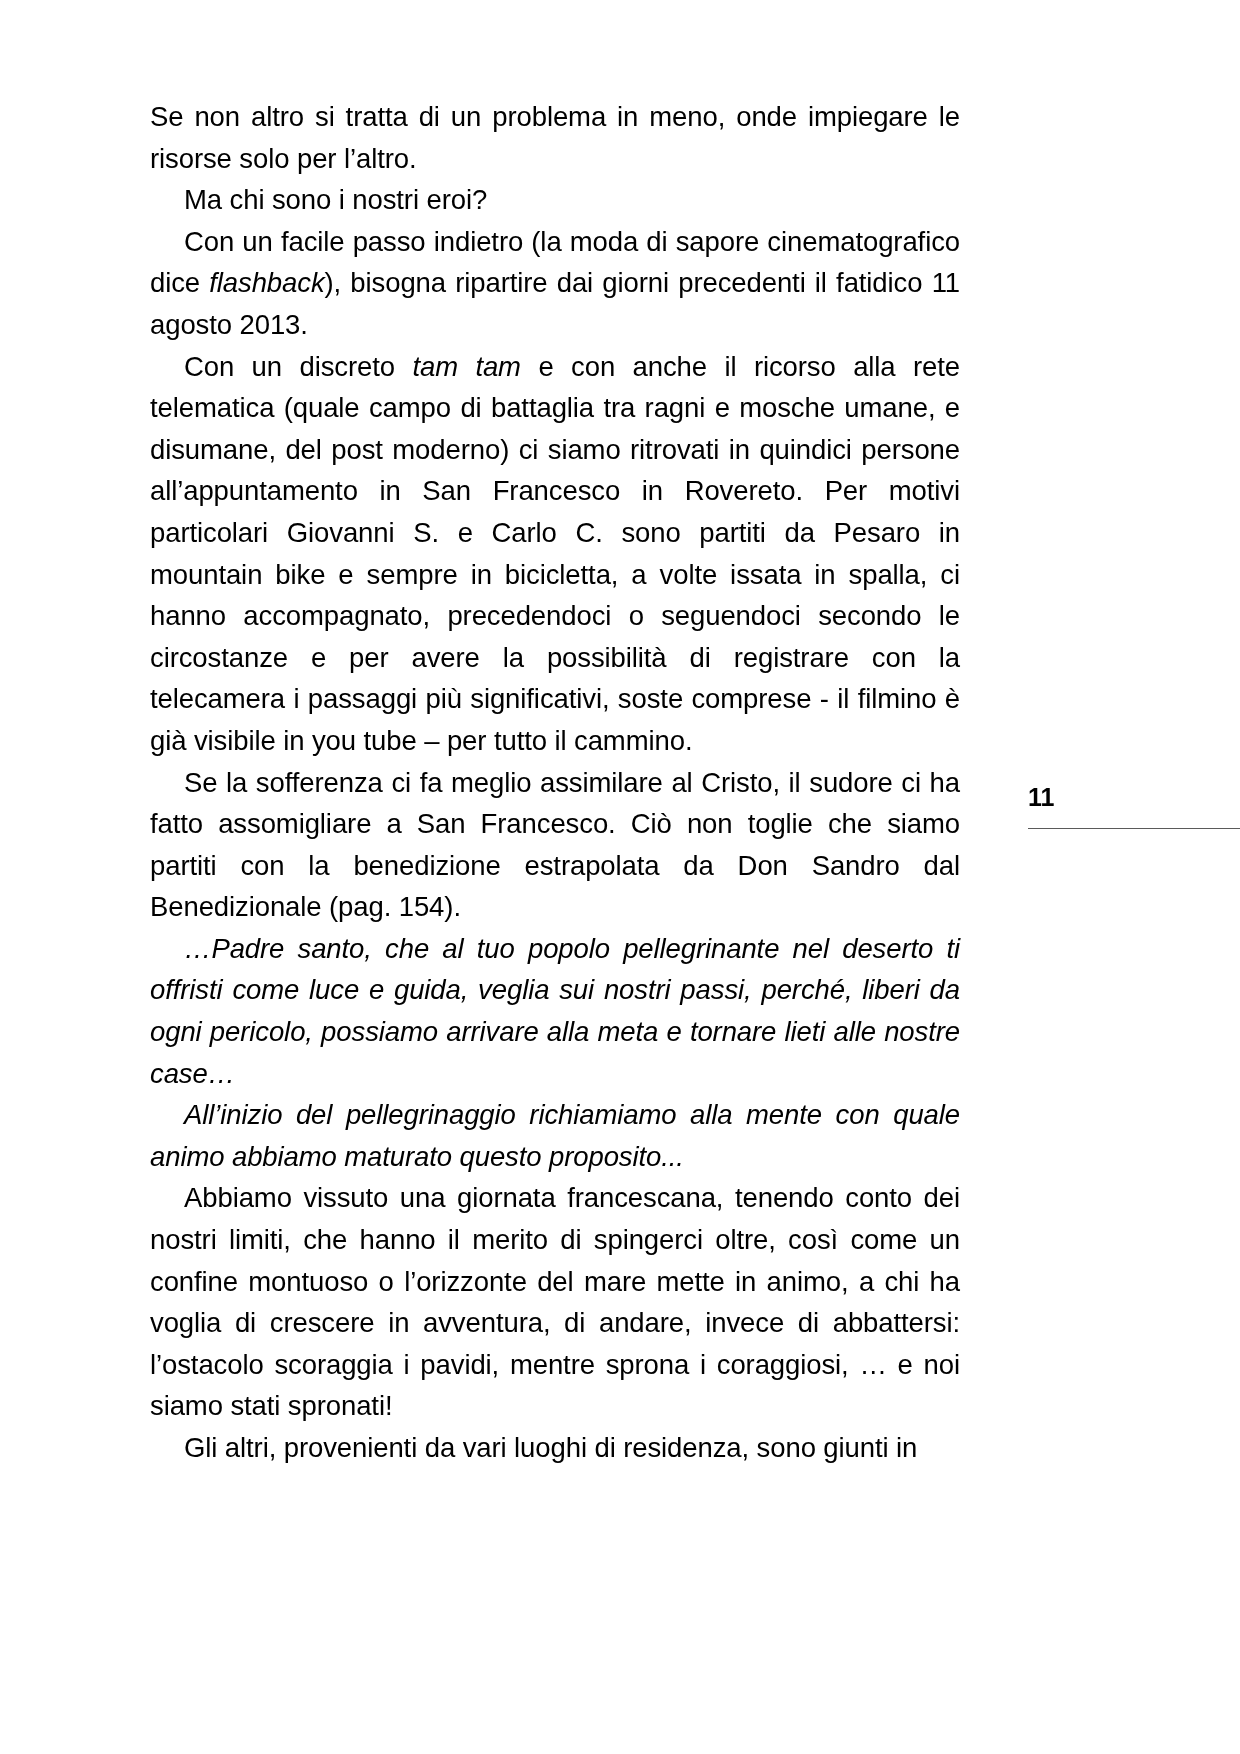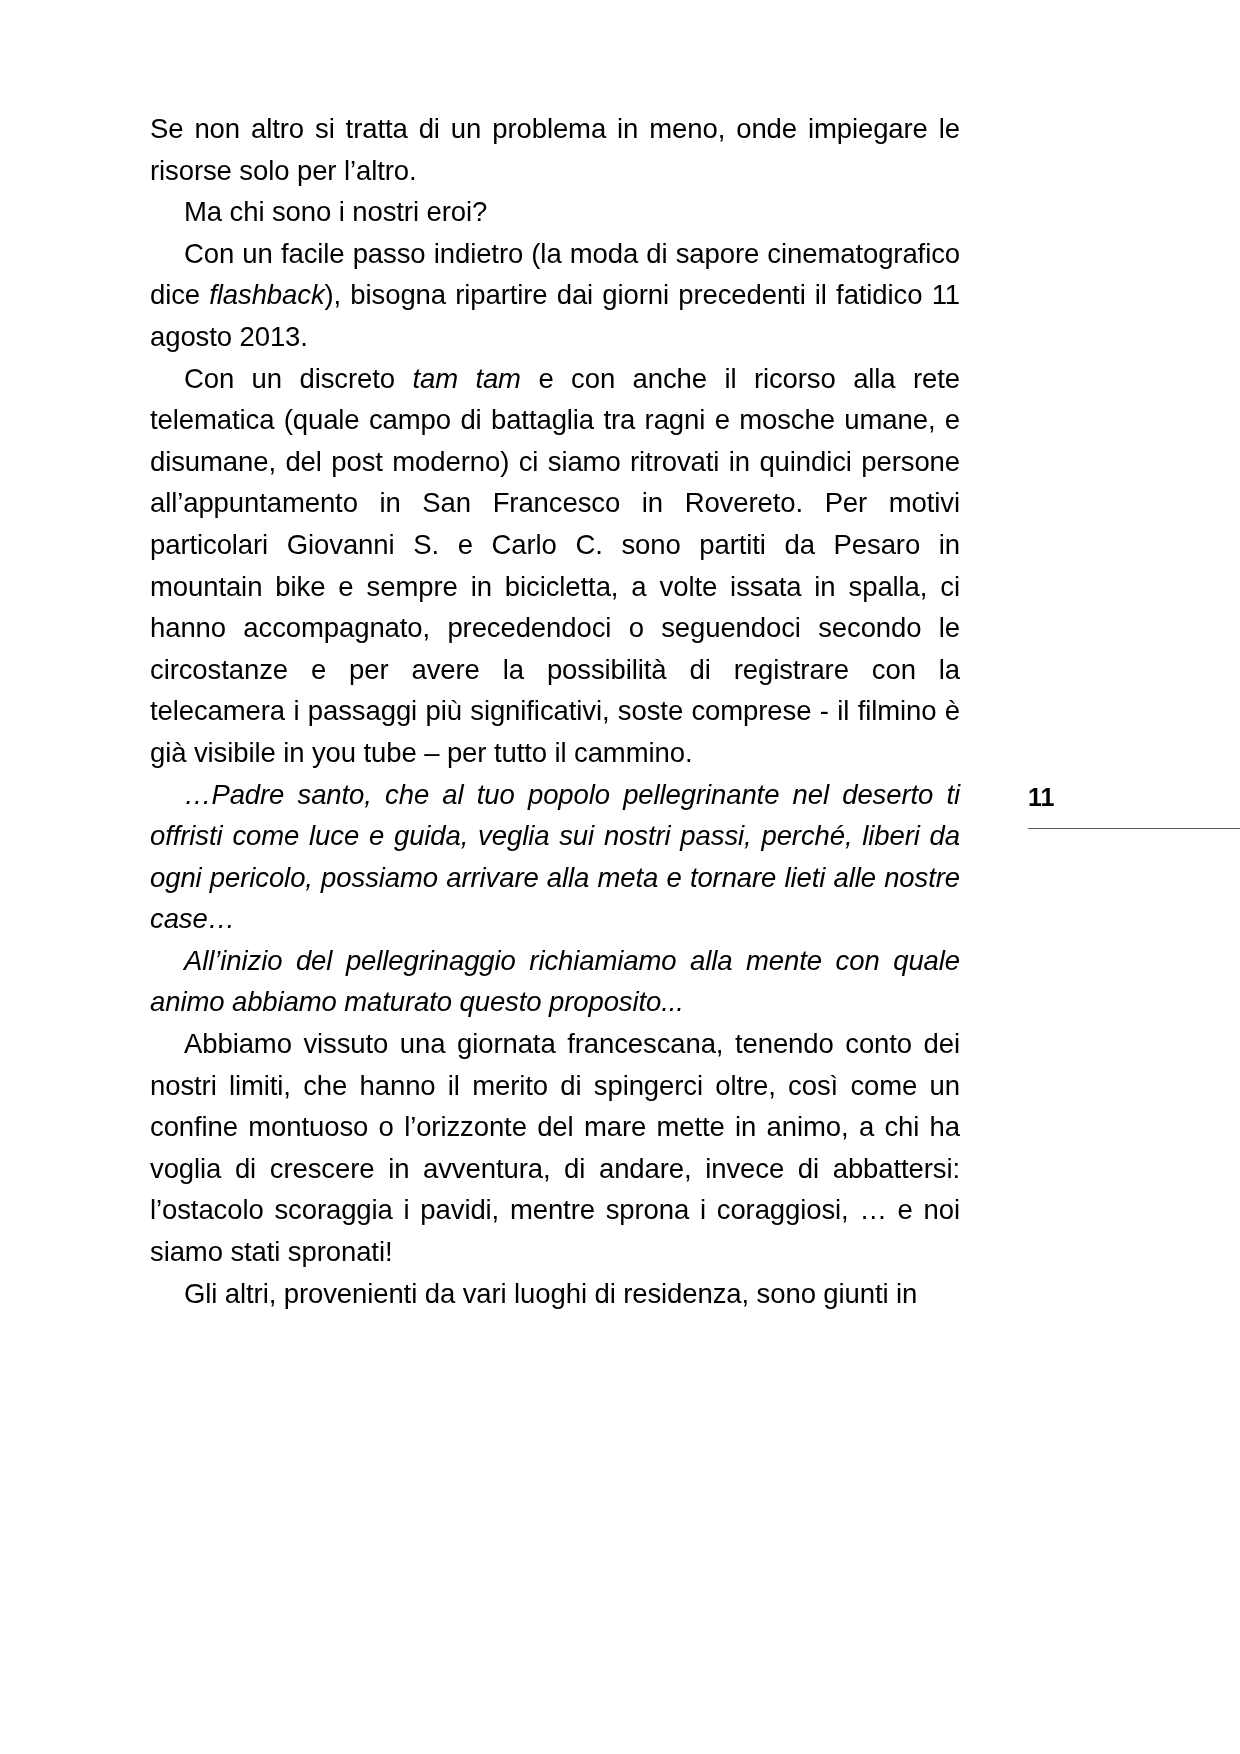--- a/index.html
+++ b/index.html
@@ -15,21 +15,21 @@
     width: 1240px;
     height: 1754px;
     background: #ffffff;
     overflow: hidden;
   }
 
   
   #text-column {
     position: absolute;
     left: 150px;
-    top: 108px;
+    top: 96px;
     width: 810px;
   }
 
   .para {
     margin: 0;
     font-size: 27.5px;
     line-height: 41.6px;
     color: #000000;
     text-align: justify;
     text-justify: inter-word;
@@ -75,20 +75,21 @@
 <body>
 
 <div id="page">
 
   <div id="text-column">
 
     <p class="para noindent" id="p1-el"><span>Se non altro si tratta di un problema in meno, onde impiegare le risorse solo per l’altro.</span></p>
     <p class="para indent" id="p2-el" style="text-align: right;"><span>Ma chi sono i nostri eroi?</span></p>
     <p class="para indent" id="p3-el"><span>Con un facile passo indietro (la moda di sapore cinematografico dice </span><span class="ital">flashback</span><span>), bisogna ripartire dai giorni precedenti il fatidico 11 agosto 2013.</span></p>
     <p class="para indent" id="p4-el"><span>Con un discreto </span><span class="ital">tam tam</span><span> e con anche il ricorso alla rete telematica (quale campo di battaglia tra ragni e mosche umane, e disumane, del post moderno) ci siamo ritrovati in quindici persone all’appuntamento in San Francesco in Rovereto. Per motivi particolari Giovanni S. e Carlo C. sono partiti da Pesaro in mountain bike e sempre in bicicletta, a volte issata in spalla, ci hanno accompagnato, precedendoci o seguendoci secondo le circostanze e per avere la possibilità di registrare con la telecamera i passaggi più significativi, soste comprese - il filmino è già visibile in you tube – per tutto il cammino.</span></p>
+    <p class="para indent" id="p5-el"><span>Se la sofferenza ci fa meglio assimilare al Cristo, il sudore ci ha fatto assomigliare a San Francesco. Ciò non toglie che siamo partiti con la benedizione estrapolata da Don Sandro dal Benedizionale (pag. 154).</span></p>
     <p class="para indent whole-italic" id="p7-el"><span class="ital">…Padre santo, che al tuo popolo pellegrinante nel deserto ti offristi come luce e guida, veglia sui nostri passi, perché, liberi da ogni pericolo, possiamo arrivare alla meta e tornare lieti alle nostre case…</span></p>
     <p class="para indent whole-italic" id="p6-el"><span class="ital">All’inizio del pellegrinaggio richiamiamo alla mente con quale animo abbiamo maturato questo proposito...</span></p>
     <p class="para indent" id="p9-el"><span>Abbiamo vissuto una giornata francescana, tenendo conto dei nostri limiti, che hanno il merito di spingerci oltre, così come un confine montuoso o l’orizzonte del mare mette in animo, a chi ha voglia di crescere in avventura, di andare, invece di abbattersi: l’ostacolo scoraggia i pavidi, mentre sprona i coraggiosi, … e noi siamo stati spronati!</span></p>
     <p class="para indent" id="p10-el" style="text-align: left;"><span>Gli altri, provenienti da vari luoghi di residenza, sono giunti in</span></p>
 
   </div>
 
   <div id="folio">
     <div class="folio-num">11</div>
     <div class="folio-rule"></div>

